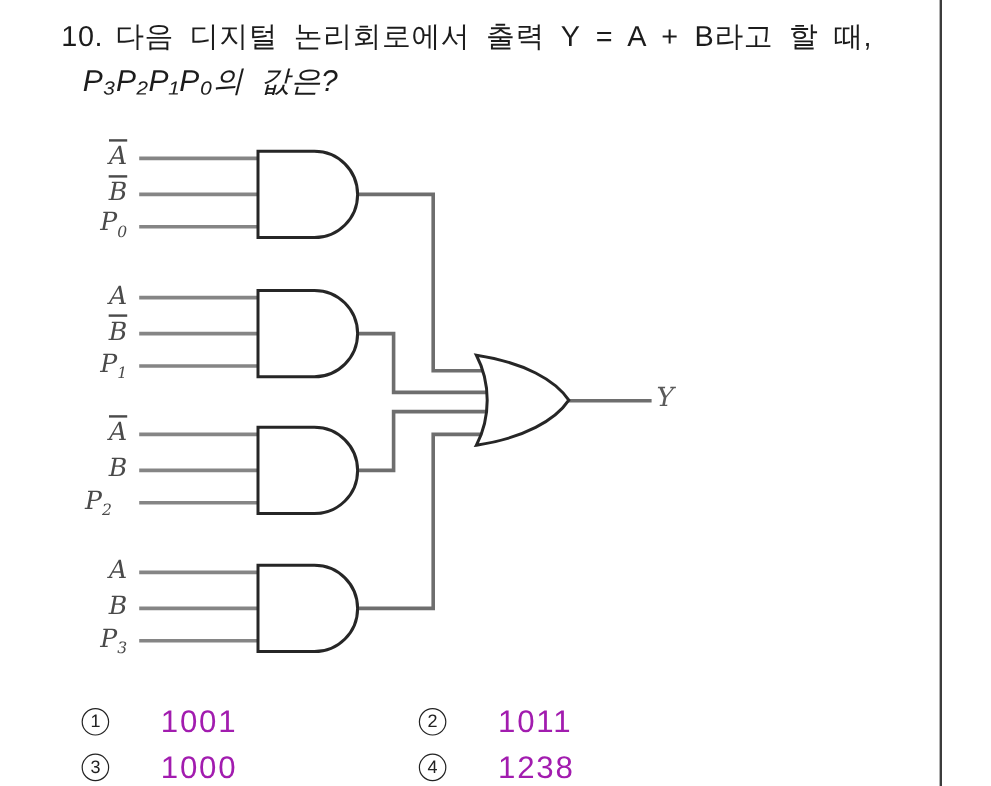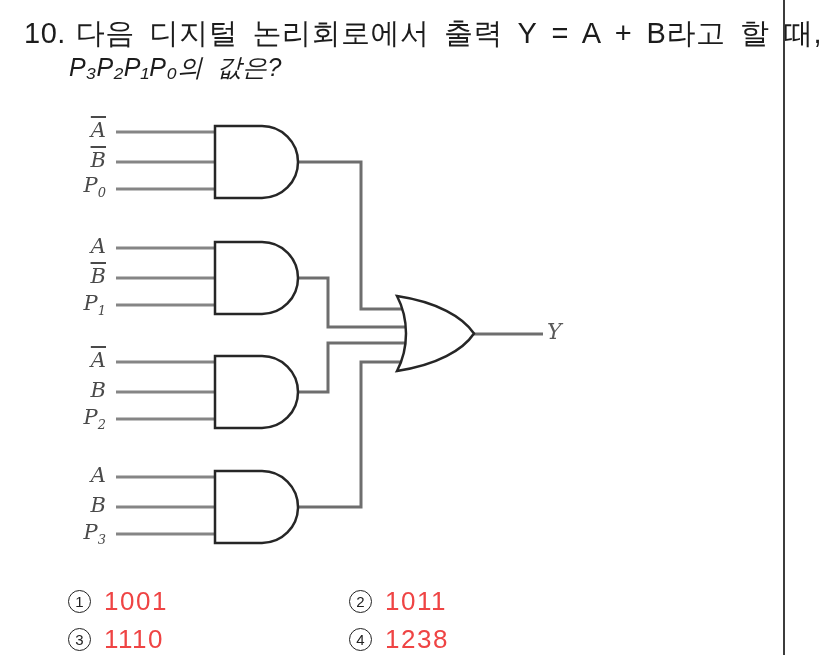--- a/index.html
+++ b/index.html
@@ -5,22 +5,23 @@
   html,body{margin:0;padding:0;}
   body{
     width:826px;height:655px;position:relative;overflow:hidden;
     background:#ffffff;
     font-family:"Liberation Sans", sans-serif;
     color:#1c1c1c;
   }
   
   .q-line1{
     position:absolute;left:24px;top:14px;width:730px;
-    font-size:29px;letter-spacing:0.5px;word-spacing:6px;
+    font-size:24px;letter-spacing:0.5px;word-spacing:6px;
     white-space:nowrap;
+    text-align:center;
   }
   .q-num{display:inline-block;margin-right:10px;}
   .q-line2{
     position:absolute;left:69px;top:51px;width:600px;
     font-size:25px;letter-spacing:0.5px;word-spacing:6px;
     white-space:nowrap;
     font-style:italic;
   }
   
   #circuit-svg{position:absolute;left:0;top:0;}
@@ -37,21 +38,21 @@
     font-family:"DejaVu Serif", serif;font-style:italic;
     font-size:22px;color:#5a5a5a;
   }
   
   .option{position:absolute;display:flex;align-items:center;gap:13px;}
   .opt-circle{
     display:inline-block;width:21px;height:21px;border:1.5px solid #222;
     border-radius:50%;text-align:center;line-height:21px;
     font-size:15px;color:#222;flex:0 0 auto;
   }
-  .opt-value{font-size:26px;letter-spacing:1.5px;color:#ef4444;}
+  .opt-value{font-size:26px;letter-spacing:1.5px;color:#a21caf;margin-left:30px;}
   #opt-1{left:68px;top:586px;}
   #opt-2{left:349px;top:586px;}
   #opt-3{left:68px;top:624px;}
   #opt-4{left:349px;top:624px;}
   
   .page-divider{
     position:absolute;left:783px;top:0;width:2px;height:655px;background:#3c3c3c;
   }
 </style>
 </head>
@@ -99,38 +100,38 @@
 
 <div id="labels">
     <div class="inlabel bar" style="top: 117px;"><span class="base">A</span></div>
     <div class="inlabel bar" style="top: 147px;"><span class="base">B</span></div>
     <div class="inlabel" style="top: 172px;"><span class="base">P</span><sub>0</sub></div>
     <div class="inlabel" style="top: 233px;"><span class="base">A</span></div>
     <div class="inlabel bar" style="top: 263px;"><span class="base">B</span></div>
     <div class="inlabel" style="top: 290px;"><span class="base">P</span><sub>1</sub></div>
     <div class="inlabel bar" style="top: 347px;"><span class="base">A</span></div>
     <div class="inlabel" style="top: 377px;"><span class="base">B</span></div>
-    <div class="inlabel" style="top: 404px;"><span class="base">P</span><sub>2</sub></div>
+    <div class="inlabel" style="top: 404px; text-align: center;"><span class="base">P</span><sub>2</sub></div>
     <div class="inlabel" style="top: 462px;"><span class="base">A</span></div>
     <div class="inlabel" style="top: 492px;"><span class="base">B</span></div>
     <div class="inlabel" style="top: 519px;"><span class="base">P</span><sub>3</sub></div>
   </div>
 
 <span class="y-label">Y</span>
 
 <div class="option" id="opt-1">
   <span class="opt-circle">1</span>
   <span class="opt-value">1001</span>
 </div>
 <div class="option" id="opt-2">
   <span class="opt-circle">2</span>
   <span class="opt-value">1011</span>
 </div>
 <div class="option" id="opt-3">
   <span class="opt-circle">3</span>
-  <span class="opt-value">1110</span>
+  <span class="opt-value">1000</span>
 </div>
 <div class="option" id="opt-4">
   <span class="opt-circle">4</span>
   <span class="opt-value">1238</span>
 </div>
 
 <div class="page-divider"></div>
 
 </body></html>

